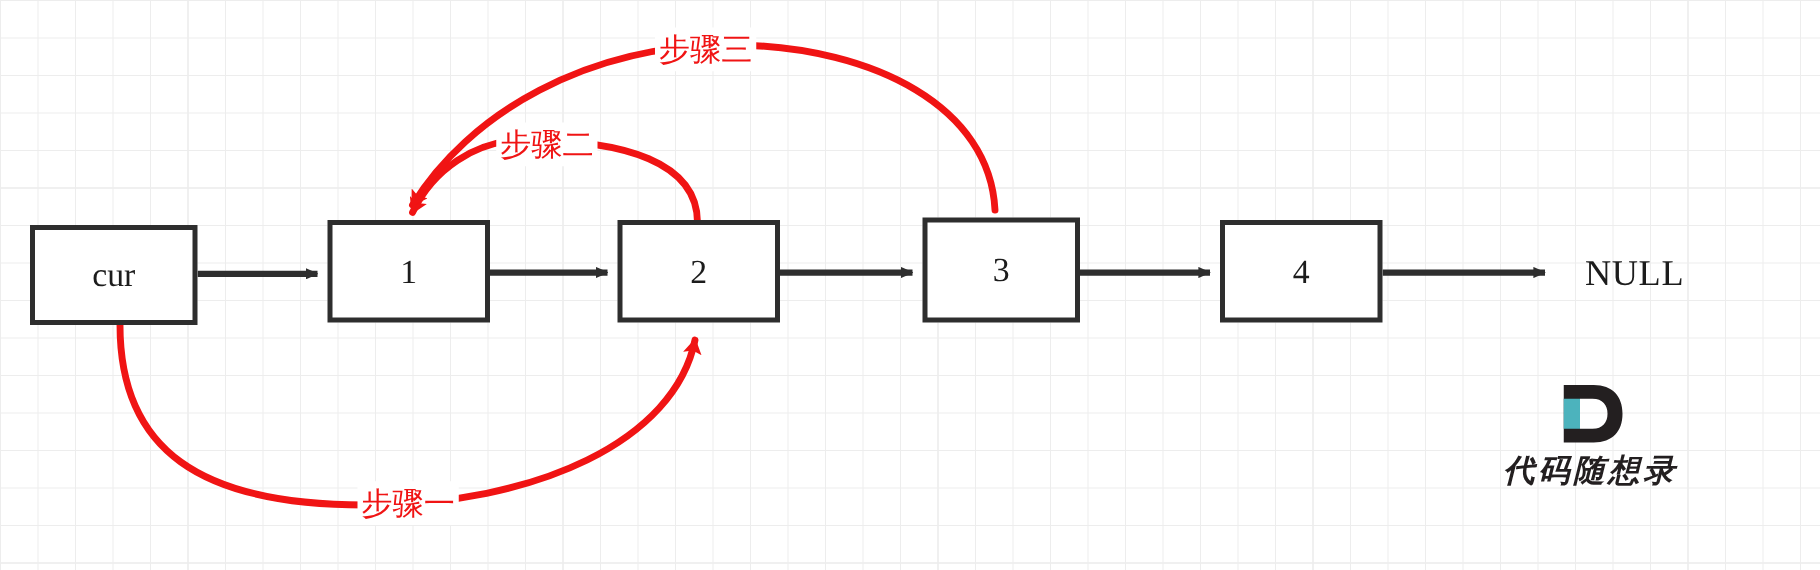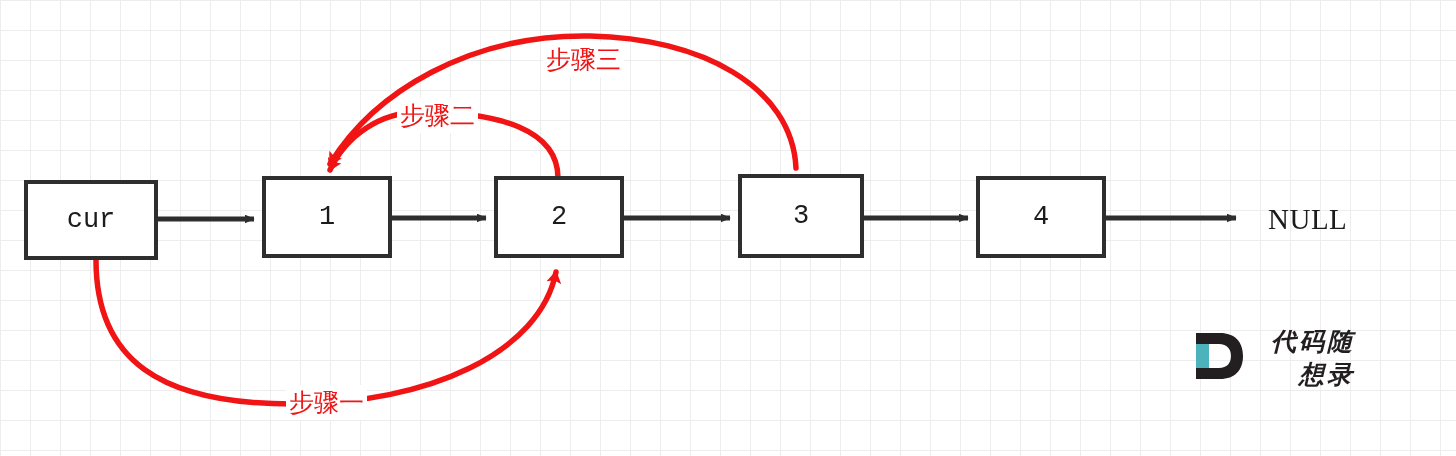--- a/index.html
+++ b/index.html
@@ -30,21 +30,21 @@
     height: 456px;
   }
   .node-box {
     position: absolute;
     border: 4px solid #2e2e2e;
     background: #ffffff;
     box-sizing: border-box;
     display: flex;
     align-items: center;
     justify-content: center;
-    font-family: Liberation Mono, monospace;
+    font-family: Liberation Serif, serif;
     font-size: 27px;
     color: #1c1c1c;
     z-index: 3;
   }
   .null-label {
     position: absolute;
     font-family: "Liberation Serif", "DejaVu Serif", serif;
     font-size: 29px;
     color: #1c1c1c;
     letter-spacing: 0.5px;
@@ -61,23 +61,22 @@
     z-index: 6;
   }
   #watermark {
     position: absolute;
     left: 1190px;
     top: 306px;
     width: 165px;
     height: 100px;
     z-index: 4;
     display: flex;
-    flex-direction: row;
+    flex-direction: column;
     align-items: center;
-    text-align: right;
   }
   #wm-logo {
     width: 56px;
     height: 50px;
     position: relative;
   }
   #wm-text {
     margin-top: 4px;
     font-family: "DejaVu Sans", "Liberation Sans", sans-serif;
     font-size: 25px;
@@ -128,21 +127,21 @@
   </div>
   <div class="node-box" style="left:738px; top:174px; width:126px; height:84px;">
     <span>3</span>
   </div>
   <div class="node-box" style="left:976px; top:176px; width:130px; height:82px;">
     <span>4</span>
   </div>
 
   <div class="null-label" style="left:1268px; top:203px;">NULL</div>
 
-  <div class="step-label" style="left:543px; top:22px;margin-top:20px;">步骤三</div>
+  <div class="step-label" style="left:524px; top:22px;">步骤三</div>
   <div class="step-label" style="left:286px; top:385px;">步骤一</div>
   <div class="step-label" style="left:397px; top:98px;">步骤二</div>
 
   <div id="watermark">
     <div id="wm-logo">
       <svg viewBox="0 0 56 50" width="56" height="50" xmlns="http://www.w3.org/2000/svg">
         <path d="M6,2 L30,2 C45,2 53,11 53,25 C53,39 45,48 30,48 L6,48 Z
                  M19,13 L19,37 L29,37 C37,37 41,32 41,25 C41,18 37,13 29,13 Z" fill="#231f20" fill-rule="evenodd"></path>
         <rect x="6" y="13" width="13" height="24" fill="#4cb3bd"></rect>
       </svg>

